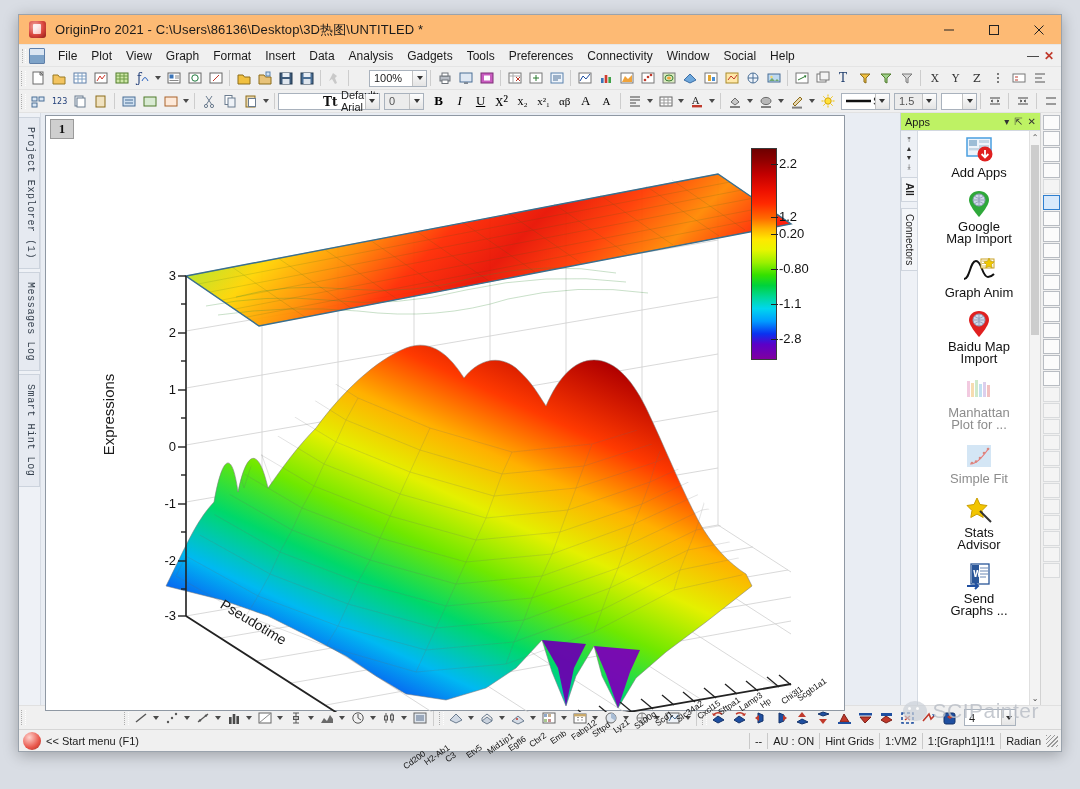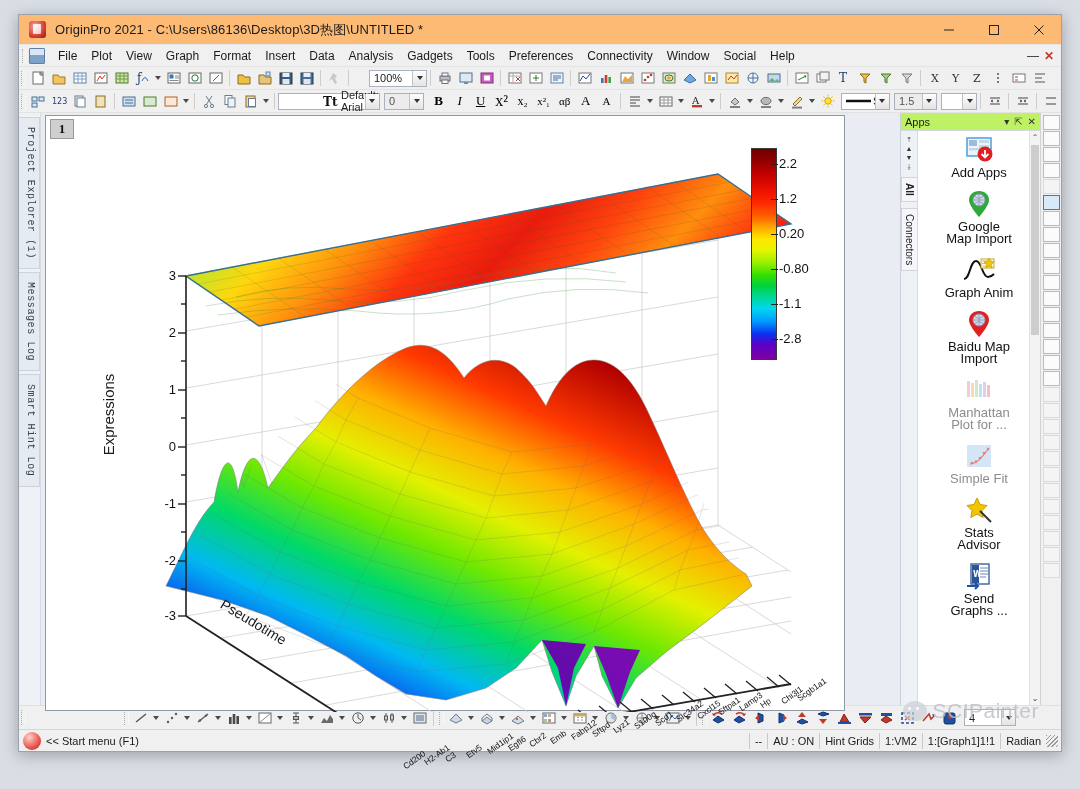--- a/index.html
+++ b/index.html
@@ -919,21 +919,21 @@
           <div class="gname" style="left:652px;top:596px;transform:rotate(-35deg)">Cxcl15</div>
           <div class="gname" style="left:673px;top:592px;transform:rotate(-35deg)">Sftpa1</div>
           <div class="gname" style="left:694px;top:588px;transform:rotate(-35deg)">Lamp3</div>
           <div class="gname" style="left:715px;top:585px;transform:rotate(-35deg)">Hp</div>
           <div class="gname" style="left:736px;top:581px;transform:rotate(-35deg)">Chi3l1</div>
           <div class="gname" style="left:752px;top:578px;transform:rotate(-35deg)">Scgb1a1</div>
 
           
           <div class="cbar"></div>
           <div class="cbtick" style="top:40px;">2.2</div>
-          <div class="cbtick" style="top:75px;">1.2</div>
+          <div class="cbtick" style="top:93px;">1.2</div>
           <div class="cbtick" style="top:110px;">0.20</div>
           <div class="cbtick" style="top:145px;">-0.80</div>
           <div class="cbtick" style="top:180px;">-1.1</div>
           <div class="cbtick" style="top:215px;">-2.8</div>
         </div>
       </div>
     </div>
 
     <div class="apps">
       <div class="apps-hdr">

